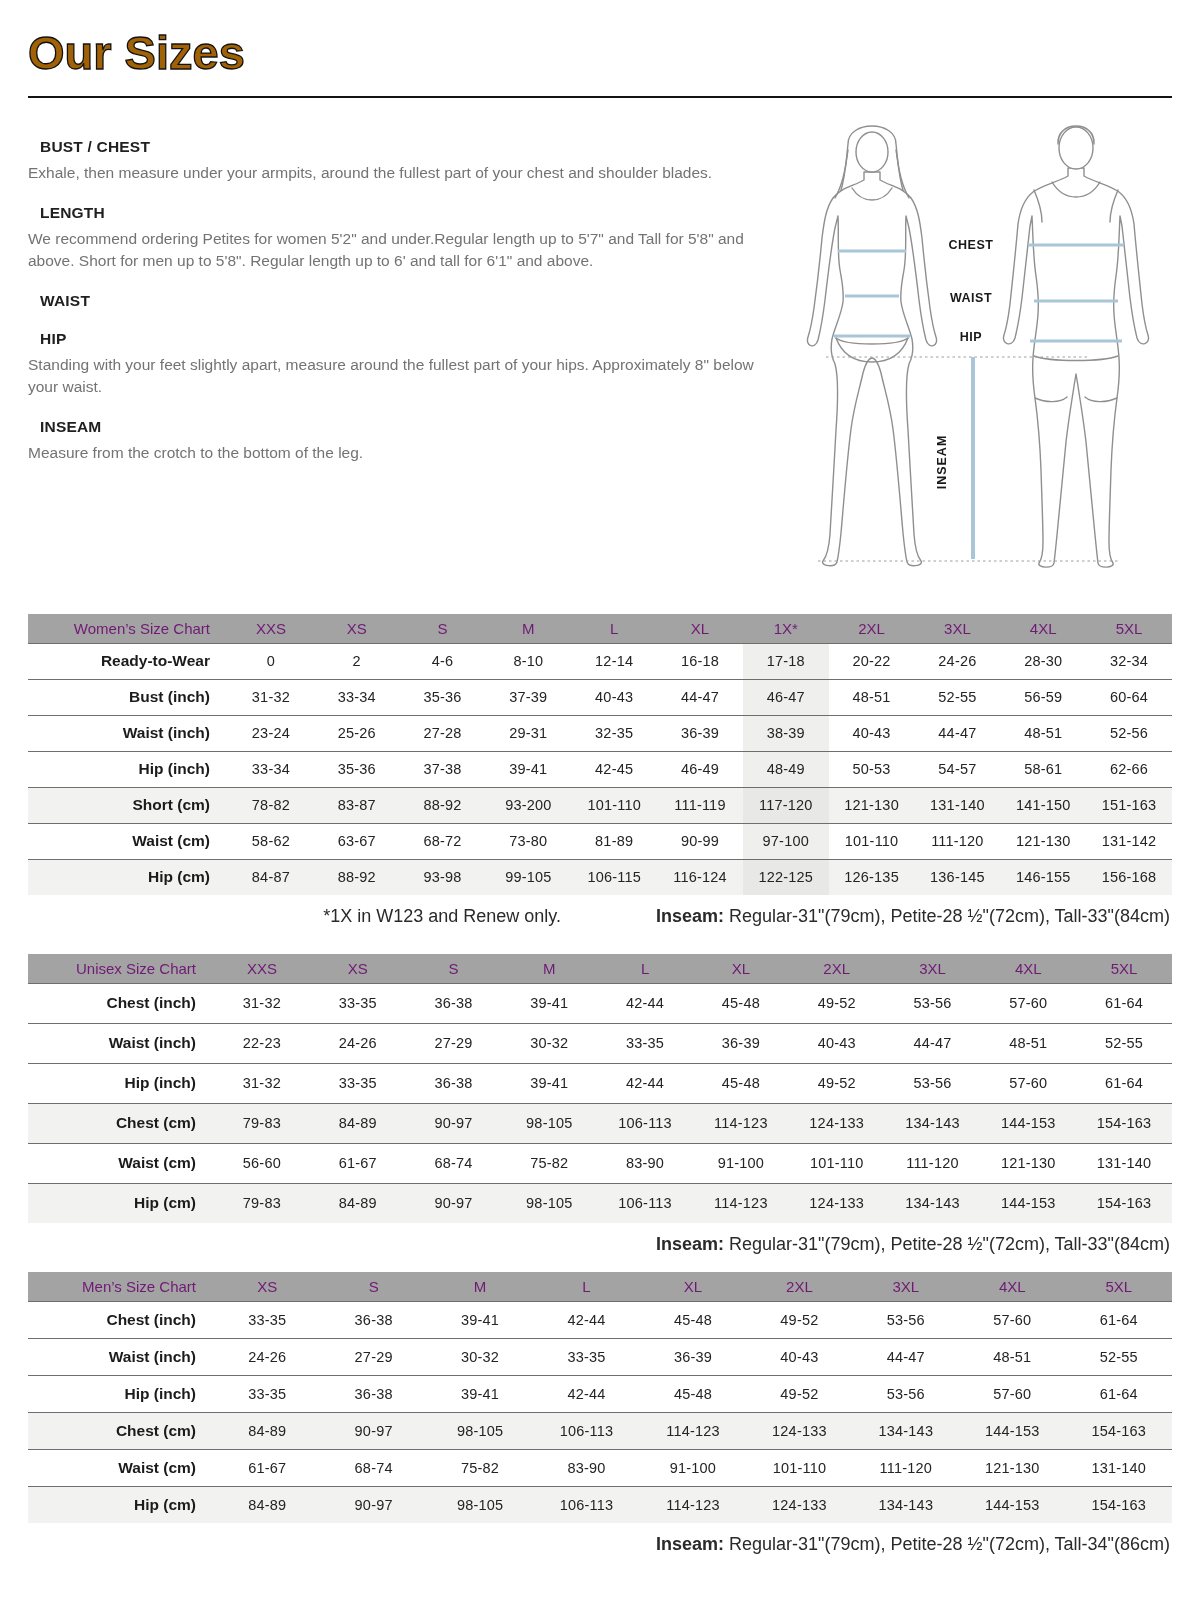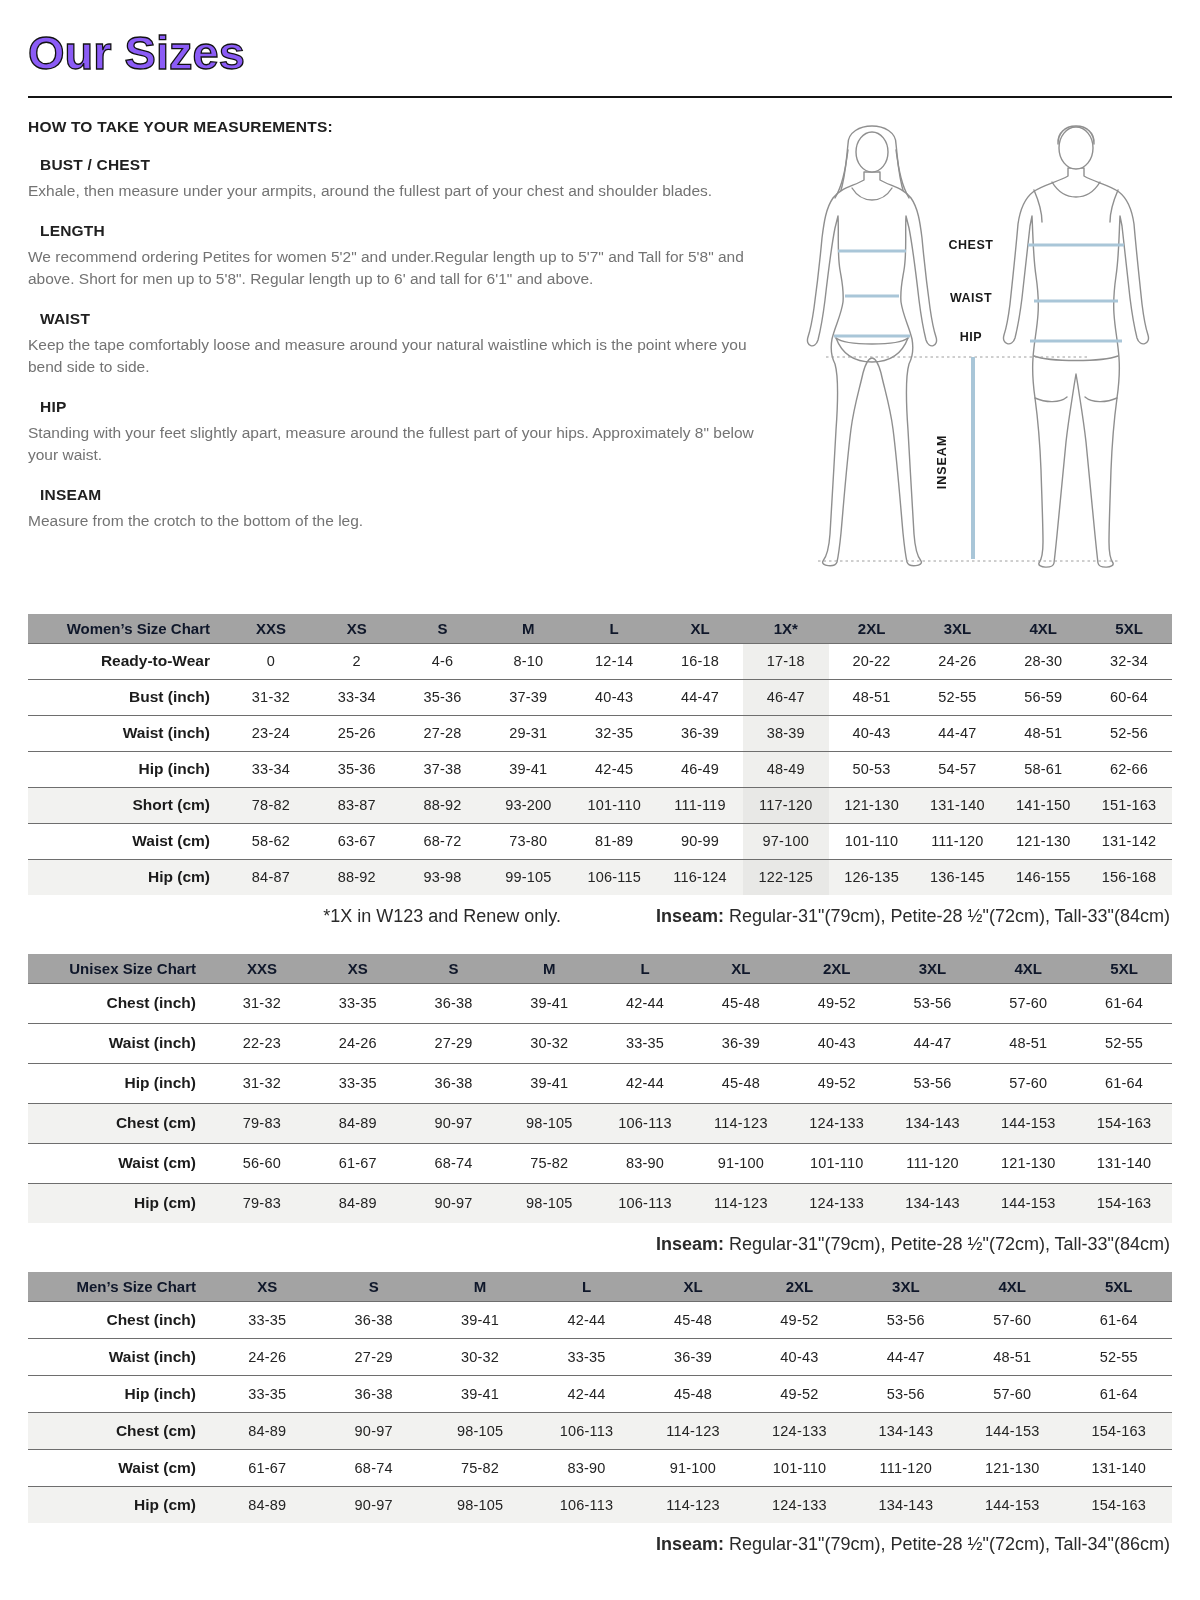--- a/index.html
+++ b/index.html
@@ -6,21 +6,21 @@
   html,body { background:#ffffff; }
   body {
     width:1200px; min-height:1600px;
     font-family:"Liberation Sans", sans-serif;
     color:var(--text, #1f1f1f);
   }
   .container { width:1200px; padding:0 28px; }
 
   h1.page-title {
     font-size:47px; font-weight:bold; letter-spacing:0;
-    color:#8b5cf6; margin:25px 0 16px;
+    color:#a16207; margin:25px 0 16px;
     -webkit-text-stroke:1.3px #111;
   }
   hr.divider { border:none; border-top:2px solid #141414; }
 
   .top-area { position:relative; padding-top:20px; height:494px; }
   .instructions { width:740px; }
   .instructions h2 { font-size:15.5px; font-weight:bold; color:#202020; letter-spacing:.2px; }
   .instructions h3 { font-size:15.5px; font-weight:bold; color:#202020; margin:20px 12px 5px; letter-spacing:.2px; }
   .instructions p { font-size:15.5px; line-height:1.42; color:#737373; max-width:738px;margin-top:6px; }
 
@@ -30,21 +30,21 @@
     font-size:12.5px; fill:#191919; letter-spacing:.5px;
   }
   svg.diagram text.inseam-t { letter-spacing:1px; }
 
   .tbl-wrap { margin-top:22px; }
   .tbl-wrap.mt27 { margin-top:27px; }
   .tbl-wrap.mt17 { margin-top:17px; }
 
   table.size-table { width:100%; border-collapse:collapse; table-layout:fixed; }
   table.size-table thead th {
-    background:var(--header-bg,#a3a3a3); color:#0f172a; font-weight:bold;
+    background:var(--header-bg,#a3a3a3); color:#701a75; font-weight:normal;
     font-size:15px; height:29px; text-align:center;
     border-bottom:1px solid var(--border,#6e6e6e);
   }
   table.size-table thead th.corner { text-align:right; padding-right:18px; width:186px; }
   table.t-women thead th.corner { width:200px; }
   table.size-table tbody th {
     text-align:right; padding-right:18px; font-weight:bold; font-size:15.5px; color:#1b1b1b;
     border-bottom:1px solid var(--border,#6e6e6e); background:#fff;
   }
   table.size-table tbody td {
@@ -68,30 +68,28 @@
 </head>
 <body>
 
 <div class="container">
 
   <h1 class="page-title">Our Sizes</h1>
   <hr class="divider">
 
   <div class="top-area">
     <div class="instructions">
-      <h2>HOW TO TAKE YOUR MEASUREMENTS:</h2>
 
       <h3>BUST / CHEST</h3>
       <p>Exhale, then measure under your armpits, around the fullest part of your chest and shoulder blades.</p>
 
       <h3>LENGTH</h3>
       <p>We recommend ordering Petites for women 5'2" and under.Regular length up to 5'7" and Tall for 5'8" and above. Short for men up to 5'8". Regular length up to 6' and tall for 6'1" and above.</p>
 
       <h3>WAIST</h3>
-      <p>Keep the tape comfortably loose and measure around your natural waistline which is the point where you bend side to side.</p>
 
       <h3>HIP</h3>
       <p>Standing with your feet slightly apart, measure around the fullest part of your hips. Approximately 8" below your waist.</p>
 
       <h3>INSEAM</h3>
       <p>Measure from the crotch to the bottom of the leg.</p>
     </div>
 
     <svg class="diagram" viewBox="0 0 382 468" aria-hidden="true">
       <g style="stroke:var(--figure-outline,#8f8f8f)" fill="none" stroke-width="1.4" stroke-linecap="round" stroke-linejoin="round">

